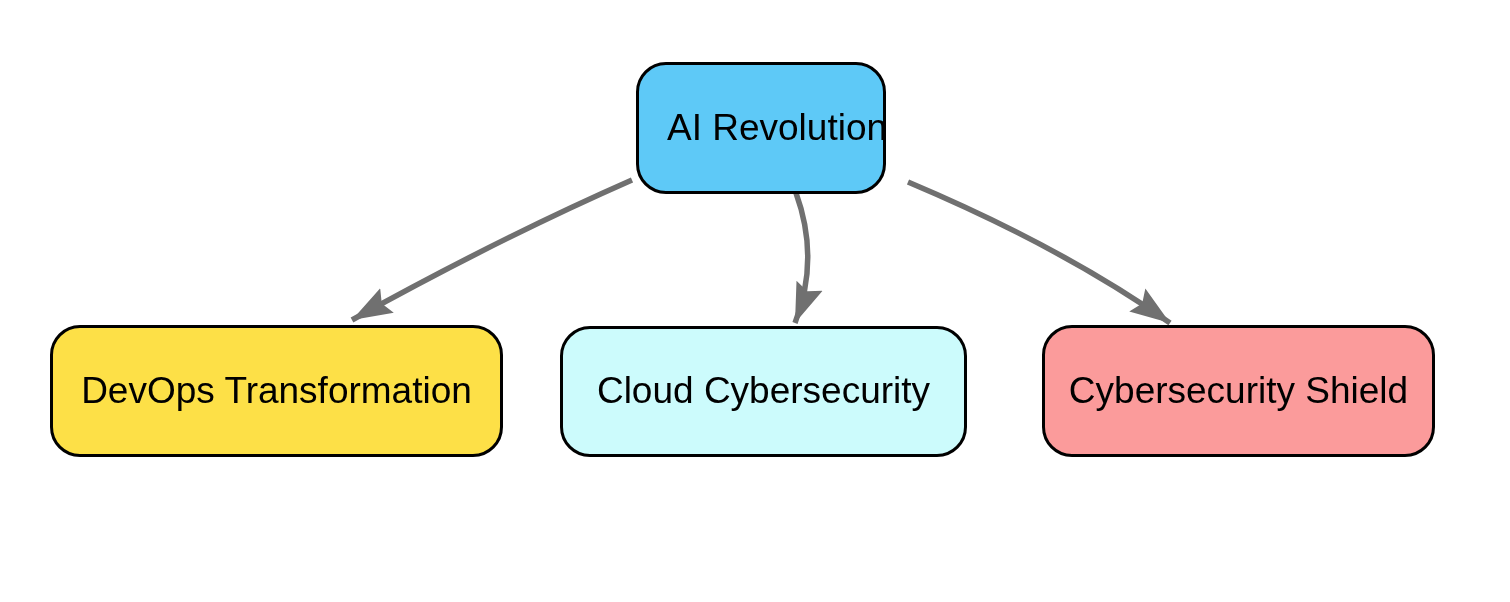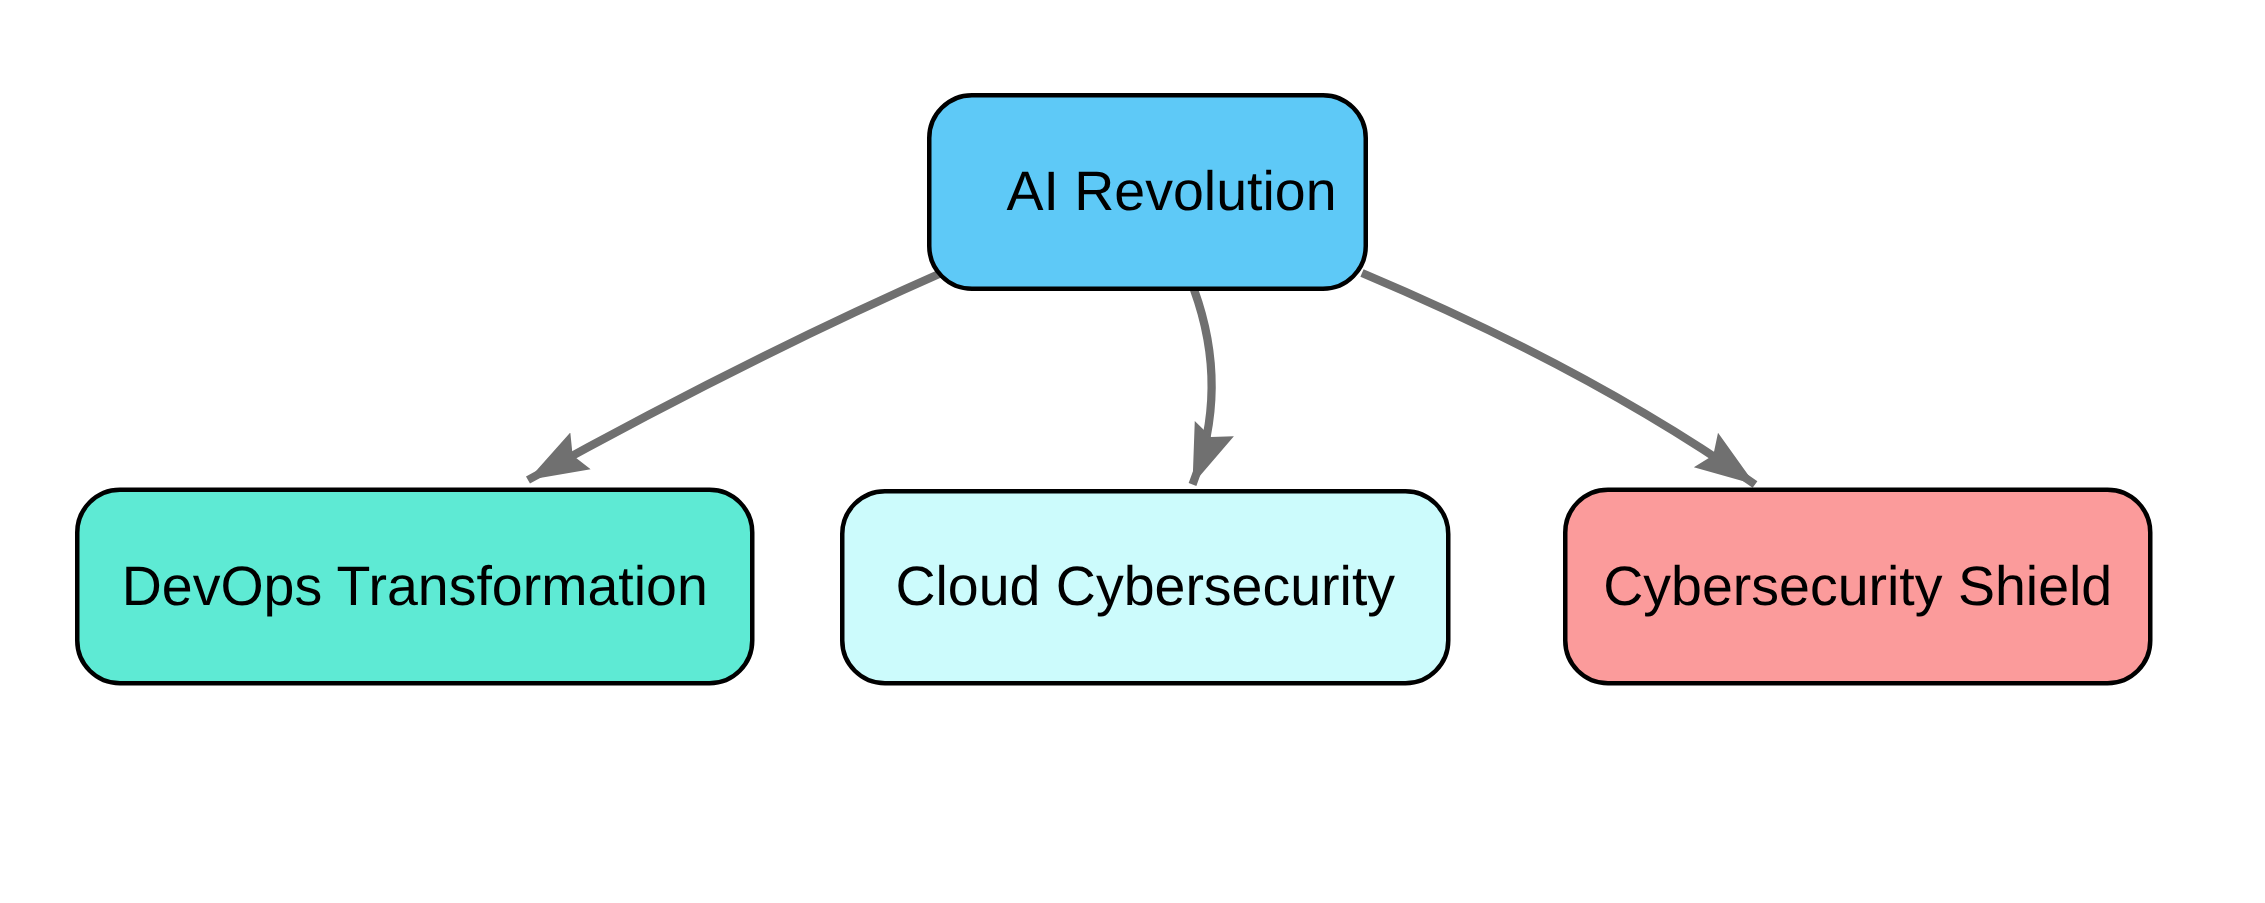--- a/index.html
+++ b/index.html
@@ -33,21 +33,21 @@
     border: 3px solid #000000;
     border-radius: 30px;
     display: flex;
     align-items: center;
     justify-content: center;
     color: #000000;
     font-size: 37px;
     line-height: 1.1;
     white-space: nowrap;
   }
-  .node-root  { left: 618px;  top: 62px;  width: 294px; height: 132px; padding-left: 32px; }
+  .node-root  { left: 636px;  top: 62px;  width: 250px; height: 132px; padding-left: 32px; }
   .node-dev   { left: 50px;   top: 325px; width: 453px; height: 132px; }
   .node-cloud { left: 560px;  top: 326px; width: 407px; height: 131px; }
   .node-cyber { left: 1042px; top: 325px; width: 393px; height: 132px; text-align: center; }
 </style>
 </head>
 <body>
 
 <div class="canvas">
 
   <svg class="edges" viewBox="0 0 1510 602" xmlns="http://www.w3.org/2000/svg">
@@ -58,21 +58,21 @@
     </defs>
     <path class="edge" d="M632,180 Q500,238 352,320" marker-end="url(#arrowhead)" style="stroke: rgb(112, 112, 112);"></path>
     <path class="edge" d="M796,193 Q820,259 795,323" marker-end="url(#arrowhead)" style="stroke: rgb(112, 112, 112);"></path>
     <path class="edge" d="M908,182 Q1062,247 1170,323" marker-end="url(#arrowhead)" style="stroke: rgb(112, 112, 112);"></path>
   </svg>
 
   <div class="node node-root" style="background: rgb(94, 201, 247);">
     <span class="node-label">AI Revolution</span>
   </div>
 
-  <div class="node node-dev" style="background: #5eead4;">
+  <div class="node node-dev" style="background: #fde047;">
     <span class="node-label">DevOps Transformation</span>
   </div>
 
   <div class="node node-cloud" style="background: rgb(204, 251, 252);">
     <span class="node-label">Cloud Cybersecurity</span>
   </div>
 
   <div class="node node-cyber" style="background: rgb(251, 155, 155);">
     <span class="node-label">Cybersecurity Shield</span>
   </div>

